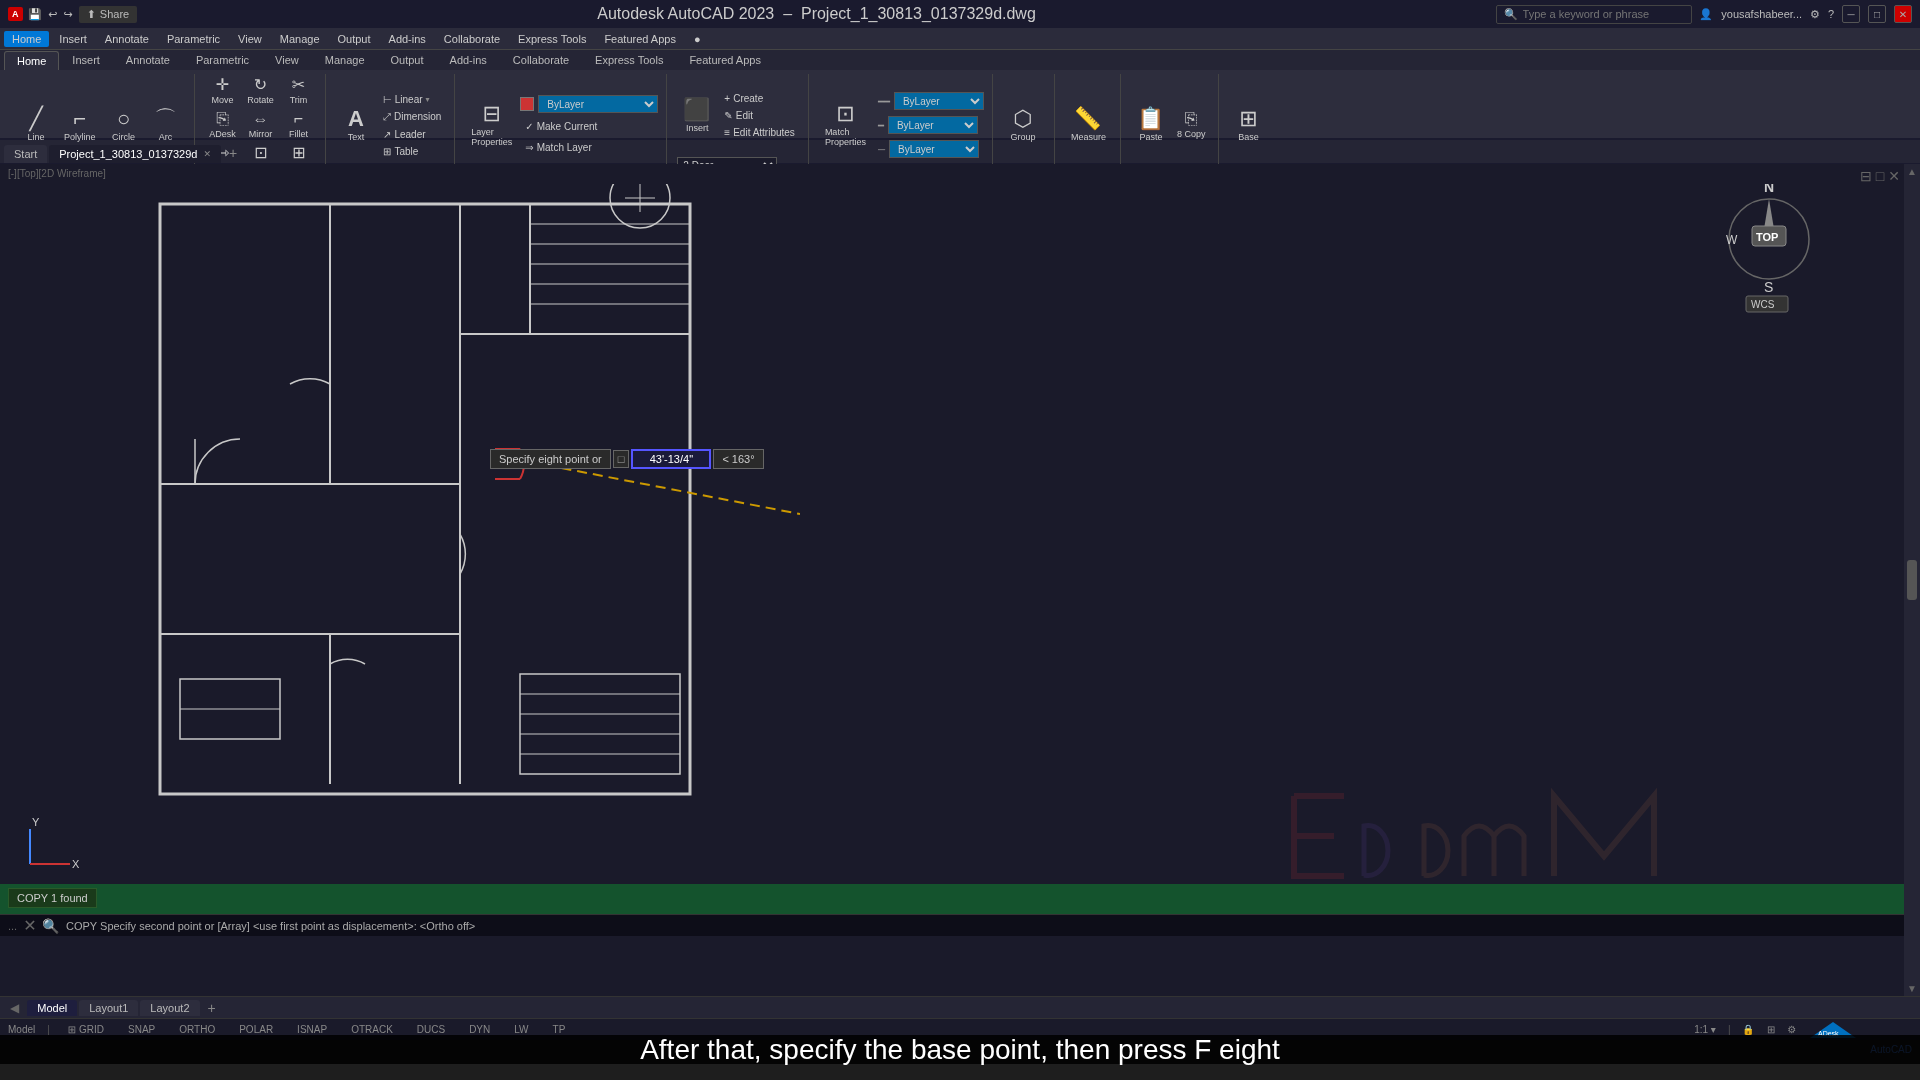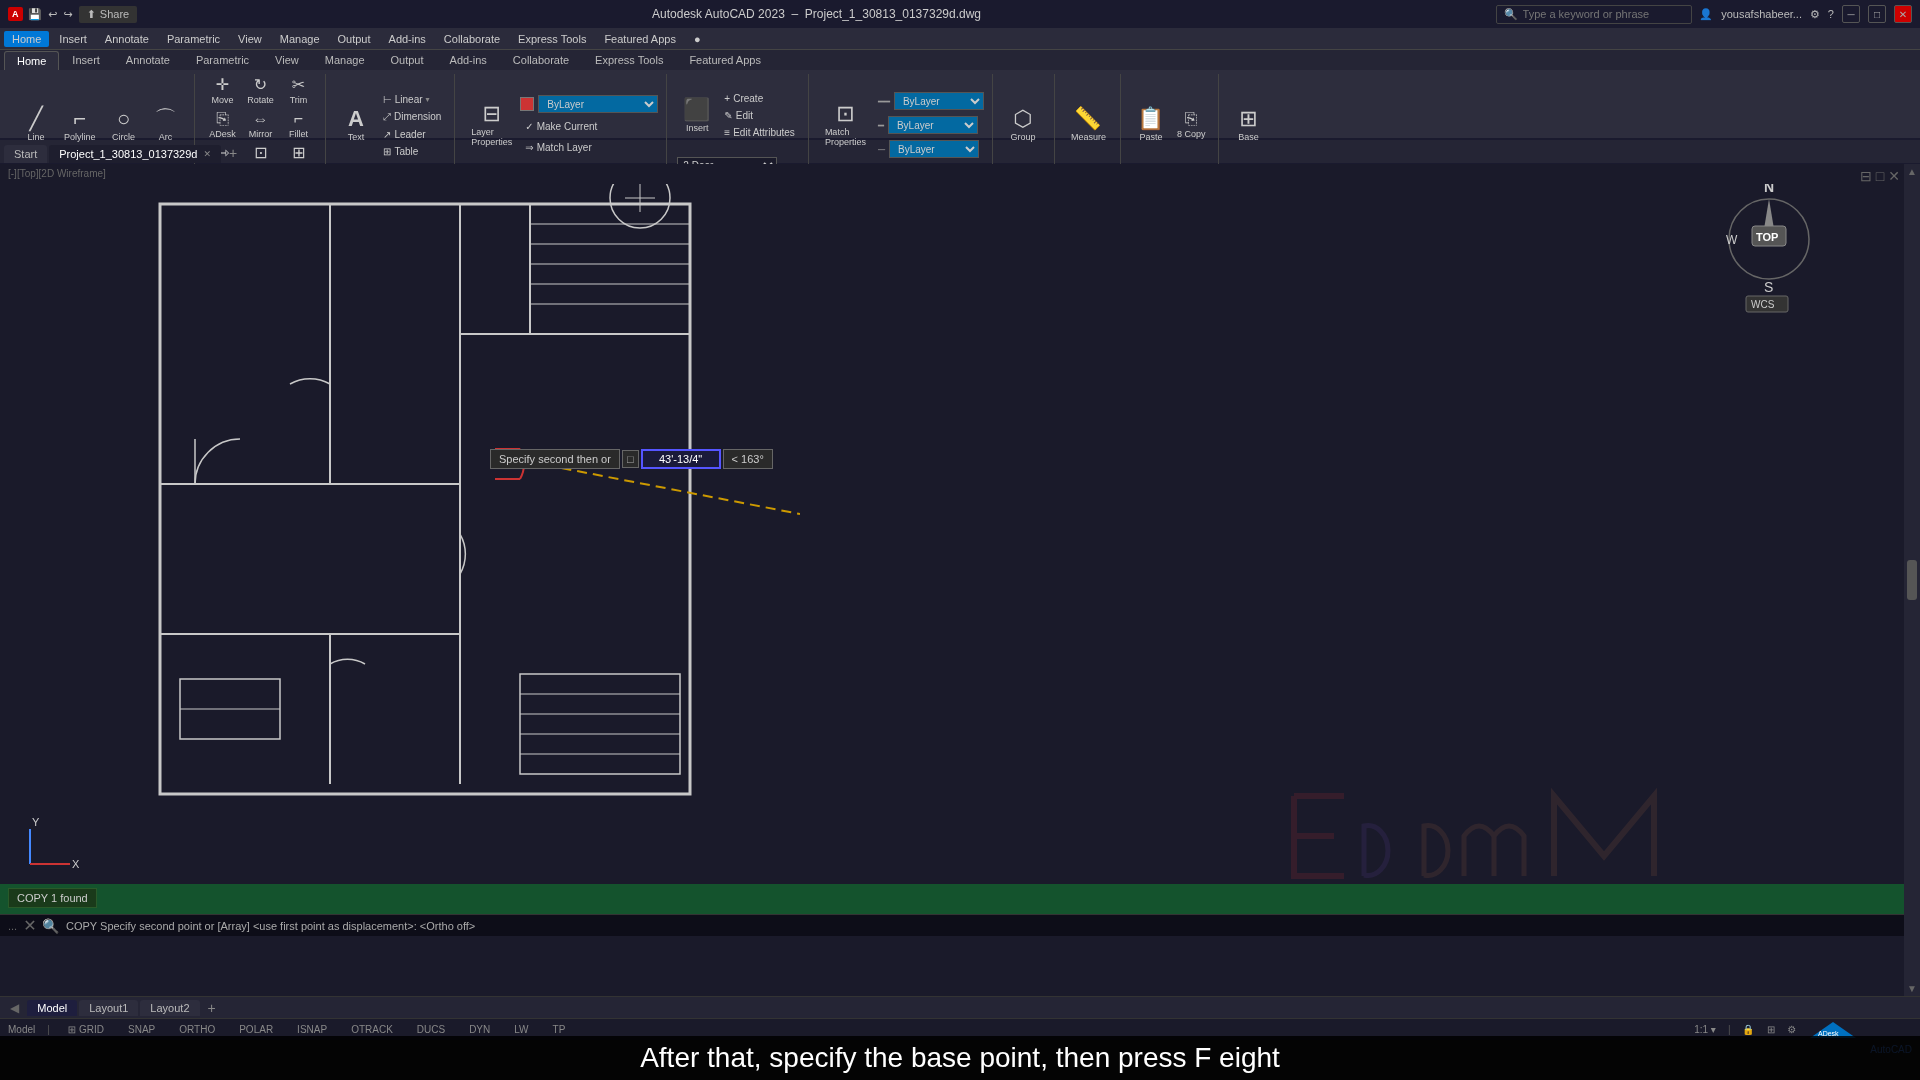--- a/index.html
+++ b/index.html
@@ -4,21 +4,21 @@
   <style>
     * { margin: 0; padding: 0; box-sizing: border-box; }
     body { width: 1920px; height: 1080px; overflow: hidden; background: #1e1e1e; font-family: 'Segoe UI', Arial, sans-serif; font-size: 11px; color: #ccc; }
 
     
     #titlebar {
       height: 28px; background: #1a1a2e; display: flex; align-items: center;
       justify-content: space-between; padding: 0 8px; color: #bbb;
     }
     #titlebar .left { display: flex; align-items: center; gap: 6px; }
-    #titlebar .center { font-size: 12px; color: #ccc; }
+    #titlebar .center { font-size: 16px; color: #ccc; }
     #titlebar .right { display: flex; align-items: center; gap: 8px; }
     .cad-logo { background: #c00; color: #fff; font-size: 9px; font-weight: bold; padding: 2px 4px; border-radius: 2px; }
     .win-btn { width: 18px; height: 18px; border: 1px solid #555; border-radius: 2px; display: flex; align-items: center; justify-content: center; font-size: 10px; cursor: pointer; color: #aaa; }
     .win-btn.close { background: #c00; }
 
     
     #menubar {
       height: 22px; background: #2b2b3b; display: flex; align-items: center;
       padding: 0 4px; gap: 2px; border-bottom: 1px solid #444;
     }
@@ -137,24 +137,24 @@
     
     #statusbar {
       height: 22px; background: #1a1a2a; display: flex; align-items: center;
       padding: 0 8px; gap: 12px; font-size: 10px; color: #888;
       border-top: 1px solid #333;
     }
     .status-btn { cursor: pointer; padding: 0 6px; }
 
     
     #subtitle {
-      height: 44px; background: rgba(0,0,0,0.85); display: flex;
+      height: 29px; background: rgba(0,0,0,0.85); display: flex;
       align-items: center; justify-content: center;
       font-size: 28px; color: #fff; font-weight: 400;
-      position: fixed; bottom: 0; left: 0; right: 0; z-index: 100;
+      position: fixed; bottom: 16px; left: 0; right: 0; z-index: 100;
     }
 
     
     .ucs-icon { position: absolute; bottom: 120px; left: 20px; }
   </style>
 </head>
 <body>
 
 <div id="titlebar">
   <div class="left">
@@ -529,21 +529,21 @@
 
         <path d="M 140 100 L 140 50 A 20 25 0 1 1 140 99" fill="none" stroke="#aa6644" stroke-width="5"></path>
 
         <path d="M 180 100 L 180 60 Q 195 40 210 60 L 210 100 M 210 60 Q 225 40 240 60 L 240 100" fill="none" stroke="#aa6644" stroke-width="5"></path>
 
         <path d="M 270 100 L 270 20 L 320 80 L 370 20 L 370 100" fill="none" stroke="#aa6644" stroke-width="6"></path>
       </svg>
     </div>
 
     <div id="coord-tooltip" style="position:absolute;top:285px;left:490px;display:flex;align-items:center;gap:2px;">
-      <div class="tooltip-label">Specify second then or</div>
+      <div class="tooltip-label">Specify eight point or</div>
       <span style="background:#2a2a2a;border:1px solid #666;color:#aaa;font-size:11px;padding:2px 4px;">□</span>
       <div class="coord-input">43'-13/4"</div>
       <div class="angle-display">&lt; 163°</div>
     </div>
 
     <div class="ucs-icon">
       <svg width="60" height="60" viewBox="0 0 60 60">
         <line x1="10" y1="50" x2="10" y2="15" stroke="#4488ff" stroke-width="2"></line>
         <line x1="10" y1="50" x2="50" y2="50" stroke="#cc3333" stroke-width="2"></line>
         <text x="12" y="12" fill="#ccc" font-size="11">Y</text>

